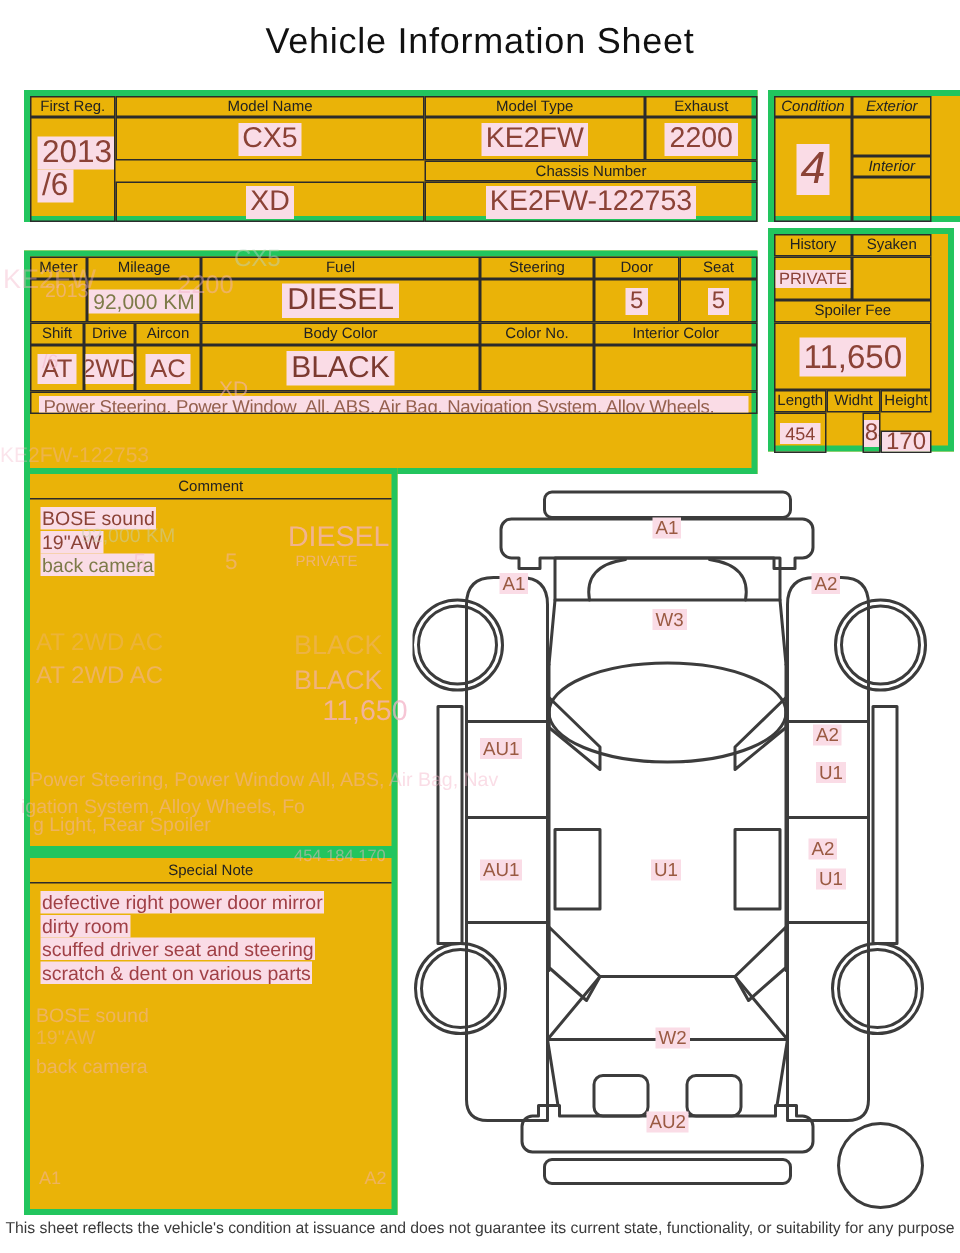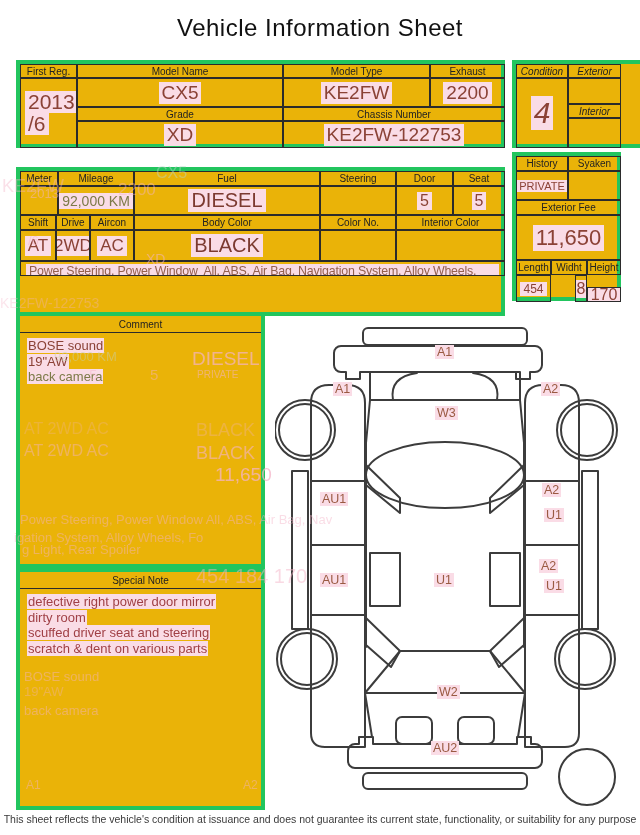--- a/index.html
+++ b/index.html
@@ -61,21 +61,20 @@
     <div class="cell vcell maroon" style="font-size:19px;">
       <span class="hl">CX5</span>
       </div>
     <div class="cell vcell maroon" style="font-size:19px;">
       <span class="hl">KE2FW</span>
       </div>
     <div class="cell vcell maroon" style="font-size:19px;">
       <span class="hl">2200</span>
       </div>
 
-    <div class="cell hcell">Grade</div>
     <div class="cell hcell" style="grid-column:3/5;">
       <span>Chassis Number</span>
       </div>
 
     <div class="cell vcell maroon" style="font-size:19px;">
       <span class="hl">XD</span>
       </div>
     <div class="cell vcell maroon" style="grid-column:3/5;font-size:19px;">
       <span class="hl">KE2FW-122753</span>
       </div>
@@ -137,31 +136,31 @@
         </div>
       <div class="cell"></div>
       <div class="cell"></div>
     </div>
     <div class="grid" style="grid-template-columns:485px;grid-template-rows:15px 42px;">
       <div class="cell equip">
         <span class="hl" style="white-space:pre-wrap;">Power Steering, Power Window  All, ABS, Air Bag, Navigation System, Alloy Wheels, Fog Light, Rear Spoiler</span></div>
     </div>
   </div>
 
-  <div class="box" style="left:512px;top:152px;width:109px;height:149px;">
+  <div class="box" style="left:512px;top:152px;width:124px;height:149px;">
     <div class="grid" style="grid-template-columns:52px 53px;grid-template-rows:15px 29px;">
       <div class="cell hcell">History</div>
       <div class="cell hcell">Syaken</div>
       <div class="cell vcell maroon" style="font-size:11px;">
         <span class="hl">PRIVATE</span>
         </div>
       <div class="cell"></div>
     </div>
     <div class="grid" style="grid-template-columns:105px;grid-template-rows:15px 45px;">
-      <div class="cell hcell">Exterior Fee</div>
+      <div class="cell hcell">Spoiler Fee</div>
       <div class="cell vcell maroon" style="font-size:22px;">
         <span class="hl">11,650</span>
         </div>
     </div>
     <div class="grid" style="grid-template-columns:35px 36px 34px;grid-template-rows:15px 27px;">
       <div class="cell hcell">Length</div>
       <div class="cell hcell">Widht</div>
       <div class="cell hcell">Height</div>
       <div class="cell vcell maroon" style="font-size:12px;">
         <span class="hl">454</span>
@@ -288,21 +287,21 @@
       <span class="ghost" style="left: 89px; top: 366px; font-size: 15px; opacity: 0.45; color: rgb(244, 180, 200);">5</span>
       <span class="ghost" style="left: 150px; top: 366px; font-size: 15px; opacity: 0.45; color: rgb(244, 180, 200);">5</span>
       <span class="ghost" style="left: 24px; top: 420px; font-size: 16px; opacity: 0.25; color: rgb(244, 180, 200);">AT   2WD   AC</span>
       <span class="ghost" style="left: 24px; top: 442px; font-size: 16px; opacity: 0.45; color: rgb(244, 180, 200);">AT   2WD   AC</span>
       <span class="ghost" style="left: 196px; top: 420px; font-size: 18px; opacity: 0.3; color: rgb(244, 180, 200);">BLACK</span>
       <span class="ghost" style="left: 196px; top: 443px; font-size: 18px; opacity: 0.6; color: rgb(244, 180, 200);">BLACK</span>
       <span class="ghost" style="left: 215px; top: 464px; font-size: 19px; opacity: 0.75; color: rgb(244, 180, 200);">11,650</span>
       <span class="ghost" style="left: 20px; top: 512px; font-size: 13px; opacity: 0.45; color: rgb(244, 180, 200);">Power Steering, Power Window  All, ABS, Air Bag, Nav</span>
       <span class="ghost" style="left: 14px; top: 530px; font-size: 13px; opacity: 0.45; color: rgb(244, 180, 200);">igation System, Alloy Wheels, Fo</span>
       <span class="ghost" style="left: 22px; top: 542px; font-size: 13px; opacity: 0.45; color: rgb(244, 180, 200);">g Light, Rear Spoiler</span>
-      <span class="ghost" style="left: 196px; top: 565px; font-size: 20px; opacity: 0.5; color: rgb(244, 180, 200);">454   184   170</span>
+      <span class="ghost" style="left: 196px; top: 565px; font-size: 11px; opacity: 0.5; color: rgb(244, 180, 200);">454   184   170</span>
       <span class="ghost" style="left: 24px; top: 669px; font-size: 13px; opacity: 0.45; color: rgb(244, 180, 200);">BOSE sound</span>
       <span class="ghost" style="left: 24px; top: 684px; font-size: 13px; opacity: 0.35; color: rgb(244, 180, 200);">19"AW</span>
       <span class="ghost" style="left: 24px; top: 703px; font-size: 13px; opacity: 0.45; color: rgb(244, 180, 200);">back camera</span>
       <span class="ghost" style="left: 26px; top: 778px; font-size: 12px; opacity: 0.45; color: rgb(244, 180, 200);">A1</span>
       <span class="ghost" style="left: 243px; top: 778px; font-size: 12px; opacity: 0.45; color: rgb(244, 180, 200);">A2</span>
     </div>
 
   <div class="footer">This sheet reflects the vehicle's condition at issuance and does not guarantee its current state, functionality, or suitability for any purpose</div>
 </div>
 

